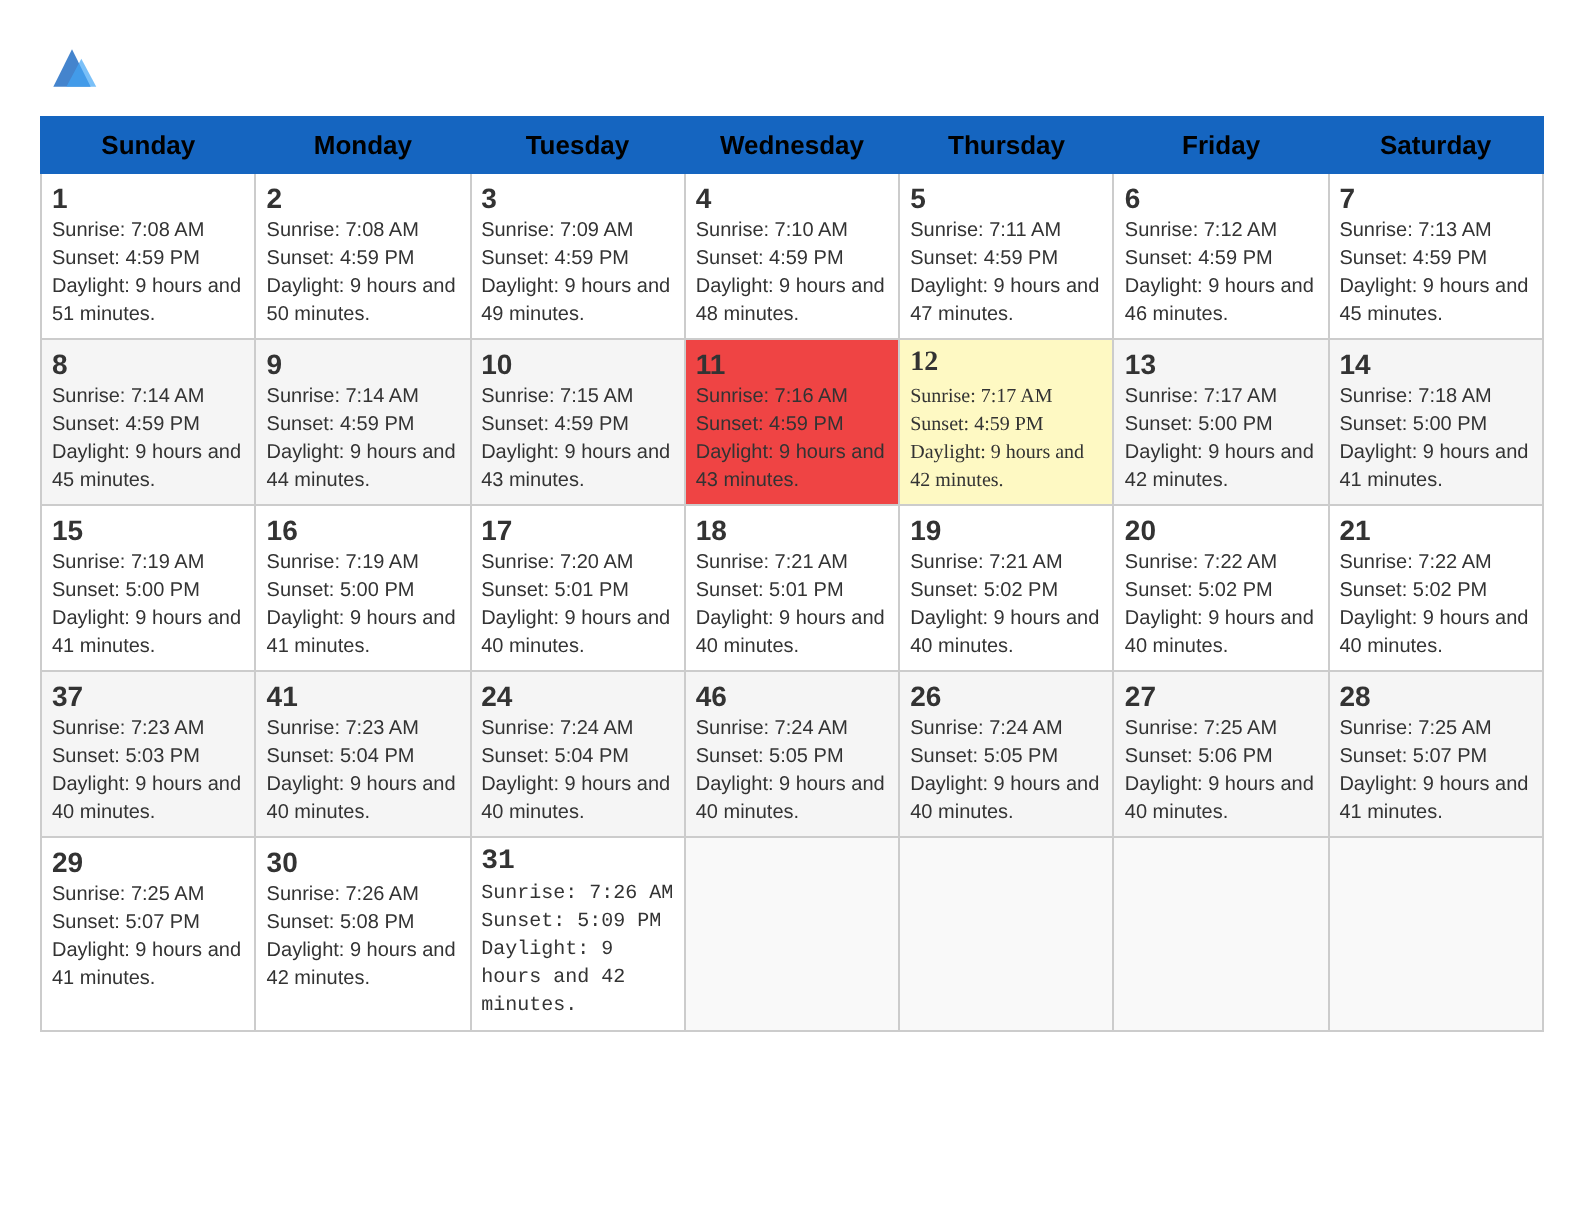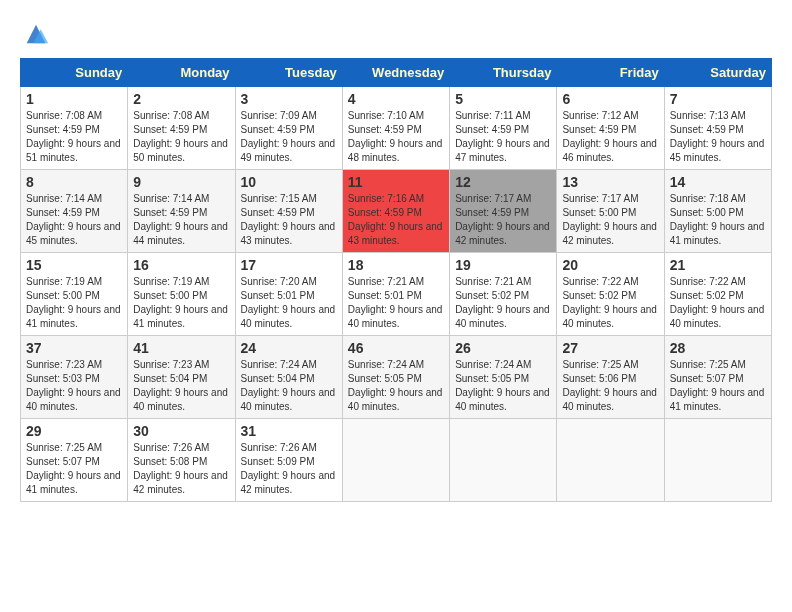--- a/index.html
+++ b/index.html
@@ -47,22 +47,22 @@
       font-size: 16px;
       color: #555;
     }
     .calendar {
       width: 100%;
       border-collapse: collapse;
       font-size: 11px;
     }
     .calendar th {
       background-color: #1565c0;
-      color: #fef9c3;
-      text-align: right;
+      color: #000000;
+      text-align: center;
       padding: 6px 5px;
       font-size: 13px;
       font-weight: bold;
       border: 1px solid #1565c0;
     }
     .calendar td {
       border: 1px solid #ccc;
       vertical-align: top;
       padding: 4px 5px;
       width: calc(100% / 7);
@@ -208,21 +208,21 @@
         </div>
       </td>
         <td style="background: #ef4444;">
         <span class="day-num">11</span>
         <div class="day-info">
           Sunrise: 7:16 AM<br>
           Sunset: 4:59 PM<br>
           Daylight: 9 hours and 43 minutes.
         </div>
       </td>
-        <td style="background: #a3a3a3;">
+        <td style="background: #fef9c3; font-family: Liberation Serif, serif;">
         <span class="day-num">12</span>
         <div class="day-info">
           Sunrise: 7:17 AM<br>
           Sunset: 4:59 PM<br>
           Daylight: 9 hours and 42 minutes.
         </div>
       </td>
         <td style="background: rgb(245, 245, 245);">
         <span class="day-num">13</span>
         <div class="day-info">
@@ -366,21 +366,21 @@
         </div>
       </td>
         <td style="background: rgb(255, 255, 255);">
         <span class="day-num">30</span>
         <div class="day-info">
           Sunrise: 7:26 AM<br>
           Sunset: 5:08 PM<br>
           Daylight: 9 hours and 42 minutes.
         </div>
       </td>
-        <td style="background: rgb(255, 255, 255);">
+        <td style="background: rgb(255, 255, 255); font-family: Liberation Mono, monospace;">
         <span class="day-num">31</span>
         <div class="day-info">
           Sunrise: 7:26 AM<br>
           Sunset: 5:09 PM<br>
           Daylight: 9 hours and 42 minutes.
         </div>
       </td>
         <td class="empty-cell"></td>
         <td class="empty-cell"></td>
         <td class="empty-cell"></td>

